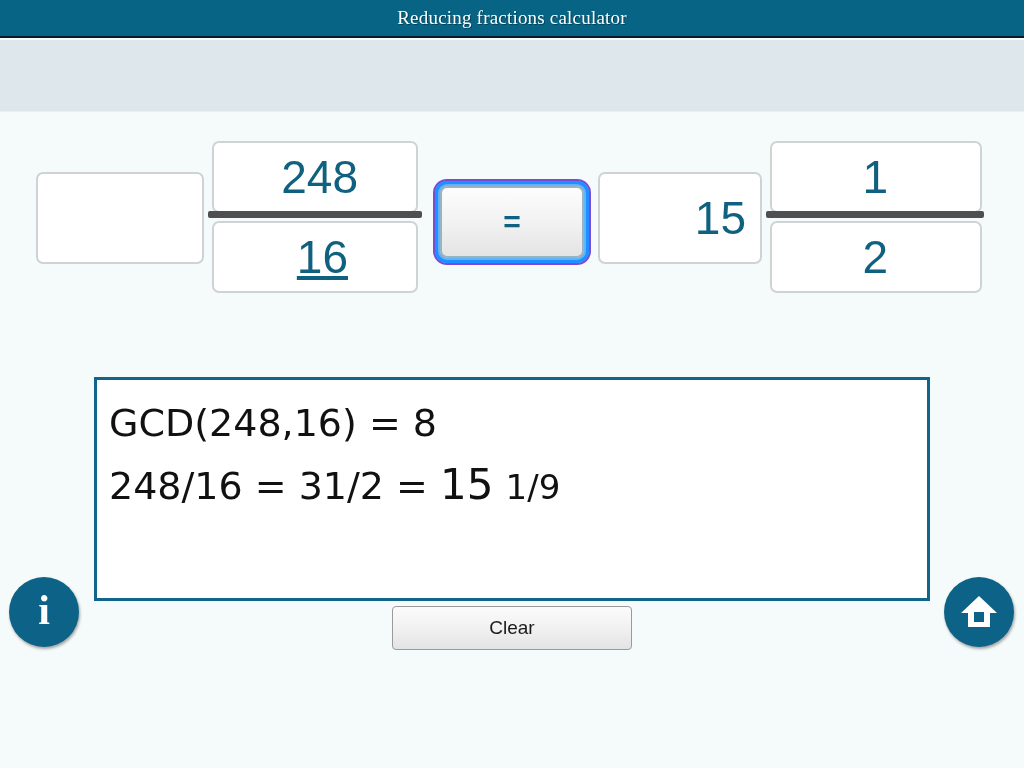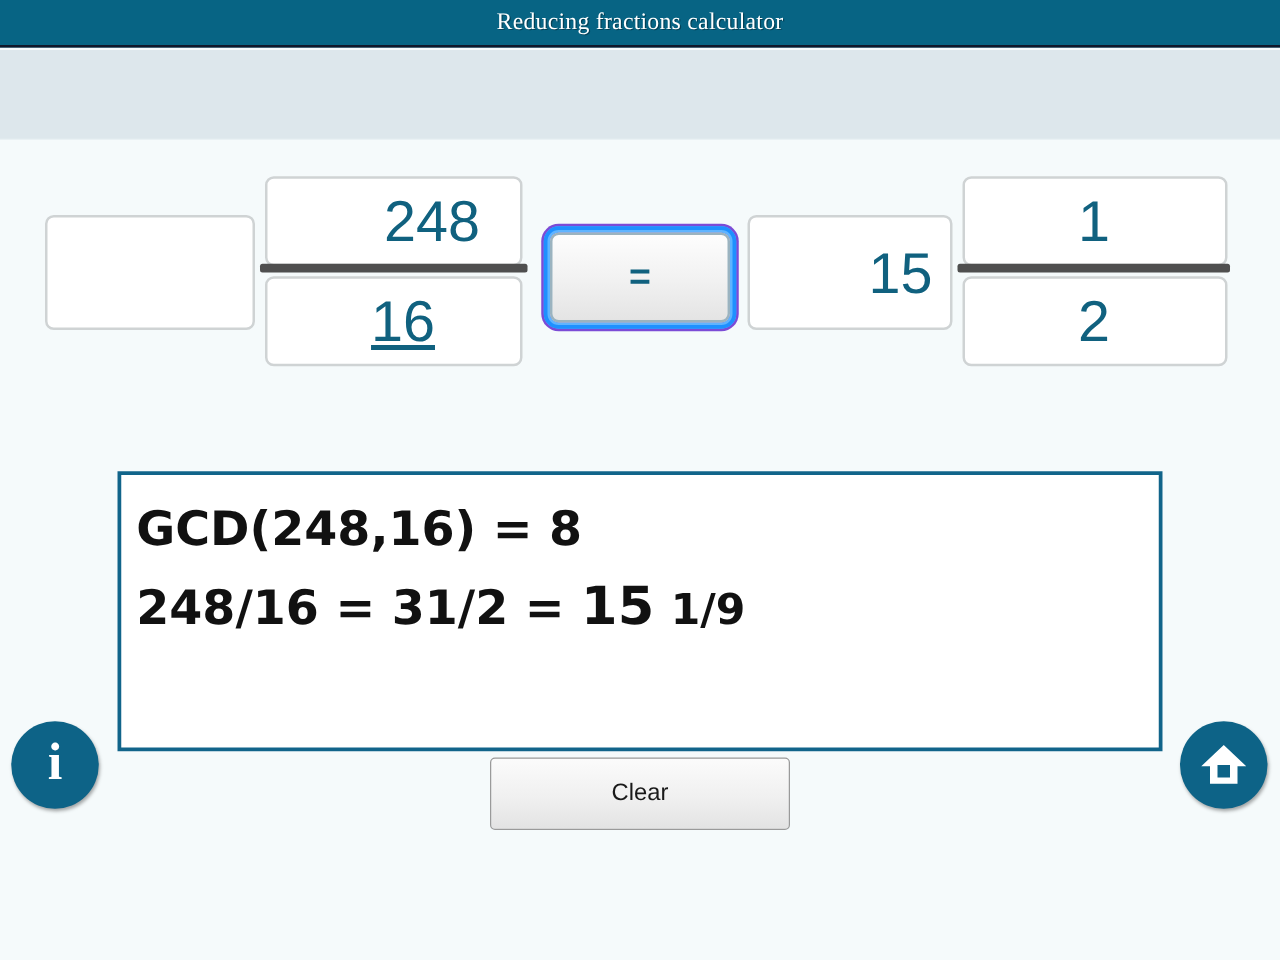--- a/index.html
+++ b/index.html
@@ -62,21 +62,21 @@
     align-items: center;
     justify-content: flex-end;
     padding-right: 16px;
     font-family: "Liberation Sans", sans-serif;
   }
 
   
   #whole-left  { left: 36px;  top: 172px; width: 168px; height: 92px; }
 
   
-  #num-left    { left: 212px; top: 141px; width: 206px; height: 72px; padding-right: 32px; }
+  #num-left    { left: 212px; top: 141px; width: 206px; height: 72px; padding-right: 58px; }
   #den-left    { left: 212px; top: 221px; width: 206px; height: 72px; padding-right: 68px; text-decoration: underline; }
   #bar-left    { position:absolute; left: 208px; top: 211px; width: 214px; height: 7px;
                  background:#4f4f4f; border-radius: 2px; }
 
   
   #equals-btn {
     position: absolute;
     left: 440px; top: 186px;
     width: 144px; height: 72px;
     box-sizing: border-box;
@@ -114,30 +114,29 @@
     box-sizing: border-box;
     padding: 12px 0 0 12px;
     overflow: hidden;
   }
   .result-line {
     color: #111111;
     font-family: "DejaVu Sans", sans-serif;
     font-size: 38px;
     line-height: 62px;
     white-space: nowrap;
-    font-weight: bold;
   }
   .result-line .big  { font-size: 42px; }
   .result-line .frac { font-size: 34px; }
 
   
   #clear-btn {
     position: absolute;
     left: 392px; top: 606px;
-    width: 240px; height: 58px;
+    width: 240px; height: 44px;
     box-sizing: border-box;
     border: 1px solid #9a9a9a;
     border-radius: 4px;
     background: linear-gradient(180deg,#fbfbfb 0%, #f0f0f0 55%, #e3e3e3 100%);
     color: #1a1a1a;
     font-size: 19px;
     font-family: "Liberation Sans", sans-serif;
     display: flex;
     align-items: center;
     justify-content: center;

